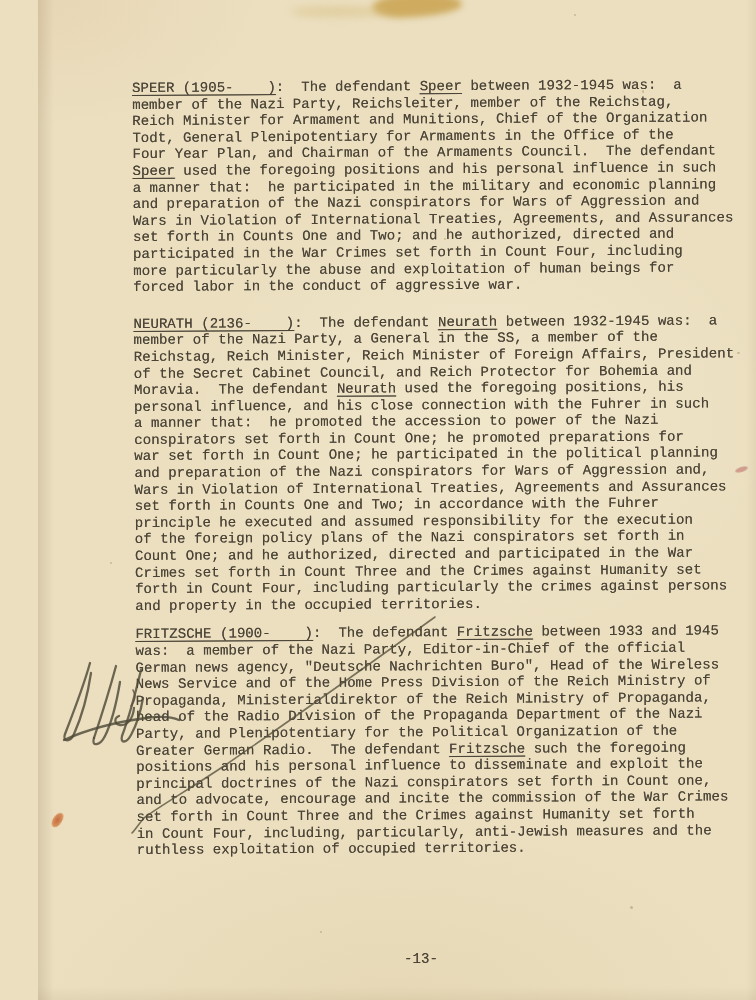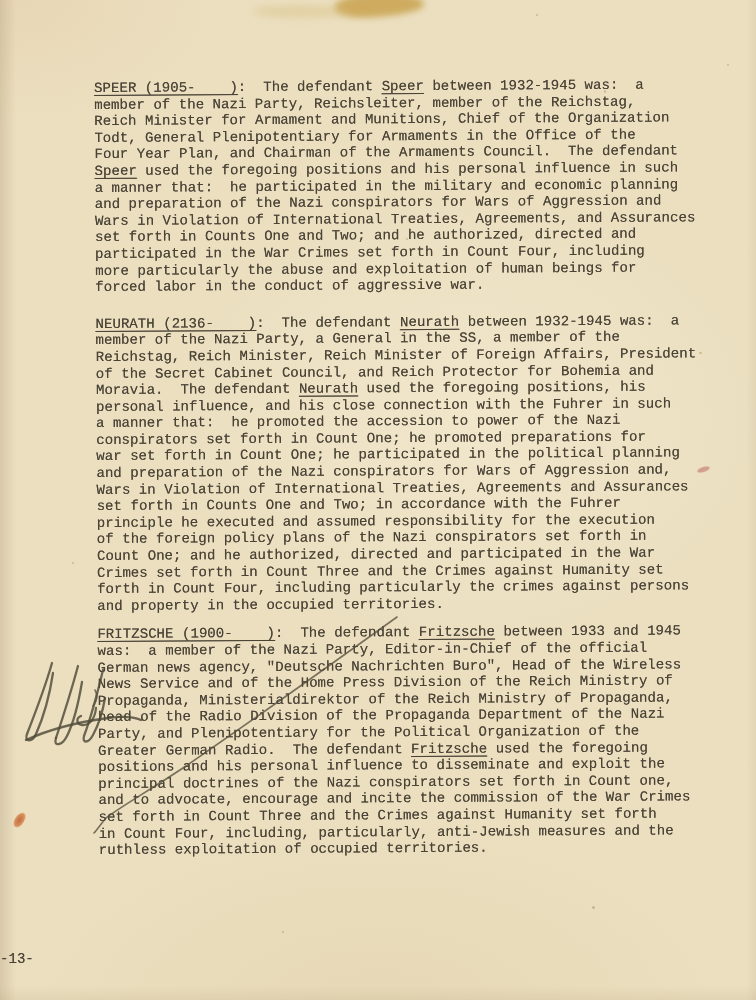--- a/index.html
+++ b/index.html
@@ -1,21 +1,21 @@
 <!DOCTYPE html>
 <html><head>
 <meta charset="utf-8">
 <style>
   html,body{margin:0;padding:0;}
   body{
     width:756px;height:1000px;position:relative;overflow:hidden;
     background:#ebdfc0;
     font-family:"Liberation Mono", "DejaVu Sans Mono", monospace;
   }
-  .page{position:absolute;inset:0;}
+  .page{position:absolute;inset:0;margin-left:38px;}
   
   .shade{
     position:absolute;inset:0;pointer-events:none;
     background:
       radial-gradient(ellipse 420px 320px at 62% 42%, rgba(253,247,226,0.30), rgba(253,247,226,0) 70%),
       linear-gradient(90deg, rgba(143,120,82,0.22), rgba(143,120,82,0) 16px),
       linear-gradient(270deg, rgba(143,120,82,0.10), rgba(143,120,82,0) 10px),
       linear-gradient(0deg, rgba(143,120,82,0.10), rgba(143,120,82,0) 14px),
       radial-gradient(ellipse 300px 180px at 2% 0%, rgba(226,198,162,0.35), rgba(226,198,162,0) 70%),
       radial-gradient(ellipse 500px 260px at 50% 101%, rgba(216,196,150,0.25), rgba(216,196,150,0) 75%);
@@ -49,22 +49,22 @@
   }
   .para{margin:0 0 20px 0;}
   .para:nth-child(2){margin-bottom:12px;}
   .para:last-child{margin-bottom:0;}
   .tline{
     height:16.6px;line-height:16.6px;font-size:14.1px;
     white-space:pre;letter-spacing:0;
   }
   .u{text-decoration:underline;text-underline-offset:2.5px;text-decoration-thickness:1.2px;}
   .pagenum{
-    position:absolute;left:0;right:0;top:951px;
-    font-size:14.1px;color:#4a4336;text-shadow:0 0 .6px rgba(74,67,54,.75);
+    position:absolute;left:0;right:0;top:951px;text-align:center;
+    font-size:14.1px;color:#4a4336;text-shadow:0 0 .6px rgba(74,67,54,.75);padding-left:48px;
   }
   
   svg.mark{position:absolute;pointer-events:none;}
   svg.mark path{fill:none;stroke-linecap:round;stroke-linejoin:round;}
   .sig path{stroke:#4f4a38;stroke-width:2.3;opacity:.82;}
   .strike path{stroke:#57503c;stroke-width:1.6;opacity:.78;}
 </style>
 </head>
 <body>
 
@@ -122,21 +122,21 @@
         <div class="tline"><span>and property in the occupied territories.</span></div>
       </div>
       <div class="para">
         <div class="tline"><span class="u">FRITZSCHE (1900-    )</span><span>:  The defendant </span><span class="u">Fritzsche</span><span> between 1933 and 1945</span></div>
         <div class="tline"><span>was:  a member of the Nazi Party, Editor-in-Chief of the official</span></div>
         <div class="tline"><span>German news agency, "Deutsche Nachrichten Buro", Head of the Wireless</span></div>
         <div class="tline"><span>News Service and of the Home Press Division of the Reich Ministry of</span></div>
         <div class="tline"><span>Propaganda, Ministerialdirektor of the Reich Ministry of Propaganda,</span></div>
         <div class="tline"><span>head of the Radio Division of the Propaganda Department of the Nazi</span></div>
         <div class="tline"><span>Party, and Plenipotentiary for the Political Organization of the</span></div>
-        <div class="tline"><span>Greater German Radio.  The defendant </span><span class="u">Fritzsche</span><span> used the foregoing</span></div>
+        <div class="tline"><span>Greater German Radio.  The defendant </span><span class="u">Fritzsche</span><span> such the foregoing</span></div>
         <div class="tline"><span>positions and his personal influence to disseminate and exploit the</span></div>
         <div class="tline"><span>principal doctrines of the Nazi conspirators set forth in Count one,</span></div>
         <div class="tline"><span>and to advocate, encourage and incite the commission of the War Crimes</span></div>
         <div class="tline"><span>set forth in Count Three and the Crimes against Humanity set forth</span></div>
         <div class="tline"><span>in Count Four, including, particularly, anti-Jewish measures and the</span></div>
         <div class="tline"><span>ruthless exploitation of occupied territories.</span></div>
       </div>
     </div>
 
   <div class="pagenum">-13-</div>

